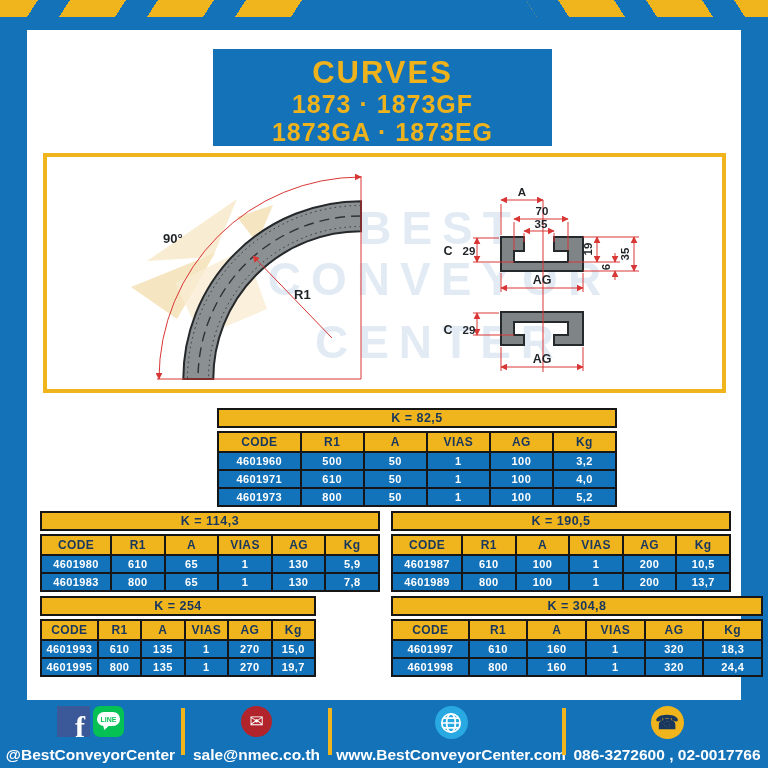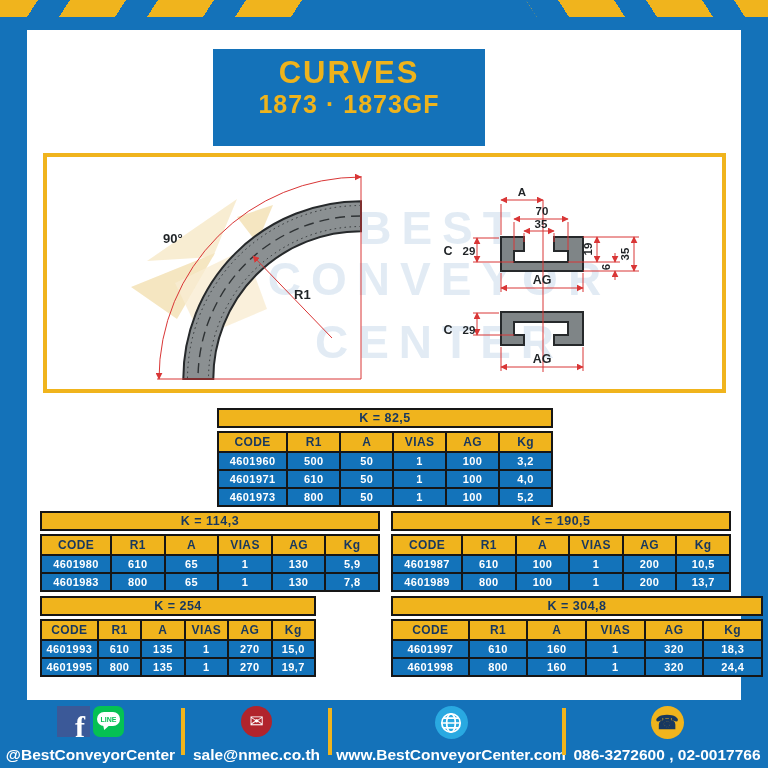--- a/index.html
+++ b/index.html
@@ -18,21 +18,21 @@
   }
   .stripes-right{
     position:absolute;right:-18px;top:0;width:260px;height:17px;
     background:repeating-linear-gradient(90deg,transparent 0 32px,#f0b41d 32px 88px);
     transform:skewX(33deg);transform-origin:100% 0;
   }
   
   .panel{position:absolute;left:27px;top:30px;width:714px;height:670px;background:#ffffff;}
   
   .title-box{
-    position:absolute;left:186px;top:19px;width:272px;height:97px;
+    position:absolute;left:186px;top:19px;width:339px;height:97px;
     background:#1472b9;color:#eeb31c;text-align:center;
   }
   .title-box .t1{font-size:31px;font-weight:bold;letter-spacing:2px;margin-top:7px;line-height:34px;}
   .title-box .t2{font-size:25px;font-weight:bold;letter-spacing:1px;line-height:28px;}
   
   .drawing-box{
     position:absolute;left:16px;top:123px;width:675px;height:232px;
     border:4px solid #f0b41d;background:#fff;
   }
   .wm-text{
@@ -54,21 +54,21 @@
     gap:2px;background:#161616;border:2px solid #161616;
   }
   .ct-h{
     background:#f0b41d;color:#17375f;font-weight:bold;font-size:12px;
     display:flex;align-items:center;justify-content:center;height:18px;letter-spacing:.4px;
   }
   .ct-c{
     background:#1373ba;color:#ffffff;font-weight:bold;font-size:11px;
     display:flex;align-items:center;justify-content:center;height:16px;letter-spacing:.4px;
   }
-  #table-0{left:190px;top:378px;width:336px;}
+  #table-0{left:190px;top:378px;width:400px;}
   #table-1{left:13px;top:481px;width:340px;}
   #table-2{left:364px;top:481px;width:340px;}
   #table-3{left:13px;top:566px;width:276px;}
   #table-4{left:364px;top:566px;width:372px;}
   
   .footer{position:absolute;left:0;top:700px;width:768px;height:68px;background:#1472b9;}
   .f-sec{position:absolute;top:6px;height:58px;display:flex;flex-direction:column;align-items:center;justify-content:space-between;}
   .f-label{color:#fff;font-weight:bold;font-size:15.5px;white-space:nowrap;}
   .f-div{position:absolute;top:8px;width:4px;height:47px;background:#f0b41d;}
   .icon-row{display:flex;gap:3px;align-items:center;}
@@ -92,20 +92,21 @@
 <div class="hazard">
   <div class="stripes-left"></div>
   <div class="stripes-right"></div>
 </div>
 
 <div class="panel">
 
   <div class="title-box">
     <div class="t1">CURVES</div>
     <div class="t2">1873 · 1873GF</div>
+    <div class="t2">1873GA · 1873EG</div>
   </div>
 
   <div class="drawing-box">
 
     <svg class="wm-logo" width="200" height="160" viewBox="0 0 200 160">
       <path d="M30 70 L120 8 L96 66 Z" fill="#f7e9c8"></path>
       <path d="M14 96 L98 62 L60 128 Z" fill="#f3e0b2"></path>
       <path d="M58 92 L128 58 L150 118 L84 146 Z" fill="#f7e9c8" opacity="0.8"></path>
       <path d="M120 26 L156 14 L140 52 Z" fill="#f3e0b2"></path>
     </svg>

